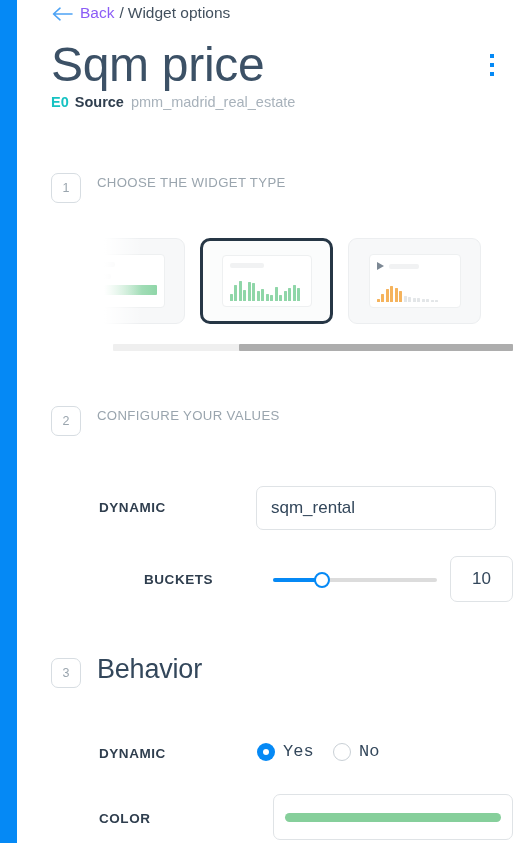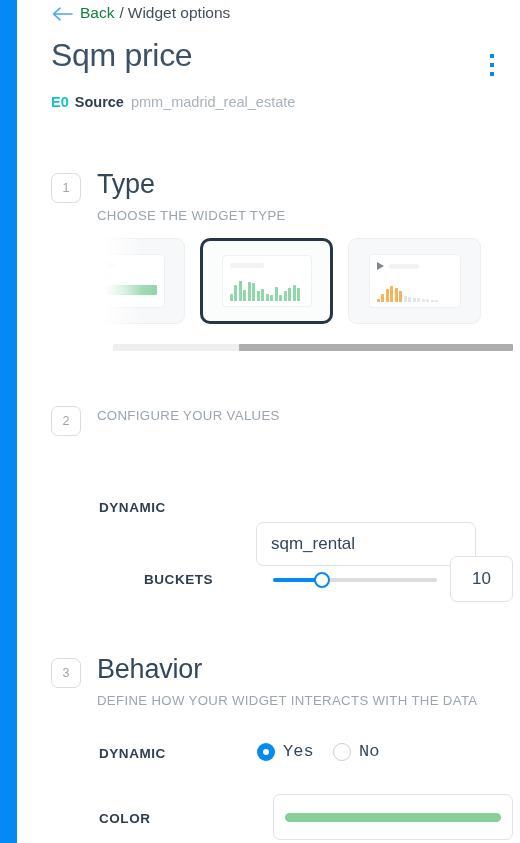--- a/index.html
+++ b/index.html
@@ -46,34 +46,34 @@
   }
   #back-arrow-icon {
     display: inline-block;
     width: 21px;
     height: 14px;
     margin-right: 7px;
     position: relative;
     top: 1px;
   }
   #back-link {
-    color: #15803d;
+    color: #8b5cf6;
     cursor: pointer;
   }
   #breadcrumb-sep {
     color: #42505e;
     margin: 0 4px 0 5px;
   }
   #breadcrumb-current { color: #42505e; }
 
   #title {
     position: absolute;
     left: 34px;
     top: 38px;
-    font-size: 32px;
+    font-size: 48px;
     font-weight: 300;
     letter-spacing: -0.3px;
     color: #3c5166;
     line-height: 1.12;
     white-space: nowrap;
   }
 
   #kebab-menu {
     position: absolute;
     left: 464px;
@@ -399,21 +399,20 @@
 
   <div id="source-row">
     <span id="source-badge">E0</span>
     <span id="source-label">Source</span>
     <span id="source-value">pmm_madrid_real_estate</span>
   </div>
 
   <div class="section-head" style="left:34px; top:168px;">
     <div class="step-badge">1</div>
     <div class="section-text">
-      <div class="section-title">Type</div>
       <div class="section-sub">CHOOSE THE WIDGET TYPE</div>
     </div>
   </div>
 
   <div id="type-cards-viewport">
     <div id="type-cards-strip">
 
       <div class="type-card">
         <div class="thumb">
           <div class="thumb-line" style="width:34px;"></div>
@@ -480,37 +479,36 @@
   </div>
 
   <div class="section-head" style="left:34px; top:401px;">
     <div class="step-badge">2</div>
     <div class="section-text">
       <div class="section-sub">CONFIGURE YOUR VALUES</div>
     </div>
   </div>
 
   <div class="field-label" style="left:82px; top:500px;">DYNAMIC</div>
-  <input class="text-input" style="left: 239px; top: 486px; width: 220px; height: 44px; margin-top: 36px;" placeholder="Select a column" value="sqm_rental">
+  <input class="text-input" style="left: 239px; top: 486px; width: 240px; height: 44px;" placeholder="Select a column" value="sqm_rental">
 
   <div class="field-label" style="left:82px; top:572px;padding-left:45px;">BUCKETS</div>
 
   <div id="buckets-slider">
     <div class="track"></div>
     <div class="fill" style="width: 49.2px;"></div>
     <div class="handle" style="left: 41.2px;"></div>
   </div>
 
   <input class="text-input" style="left: 433px; top: 556px; width: 63px; height: 46px; text-align: center; padding: 0px;" value="10">
 
   <div class="section-head" style="left:34px; top:653px;">
     <div class="step-badge">3</div>
     <div class="section-text">
       <div class="section-title">Behavior</div>
-      <div class="section-sub">DEFINE HOW YOUR WIDGET INTERACTS WITH THE DATA</div>
     </div>
   </div>
 
   <div class="field-label" style="left:82px; top:746px;">DYNAMIC</div>
 
   <div class="radio-opt" style="left:240px; top:742px;">
     <span class="radio-dot on"></span>
     <span class="radio-text">Yes</span>
   </div>
   <div class="radio-opt" style="left:316px; top:742px;">

